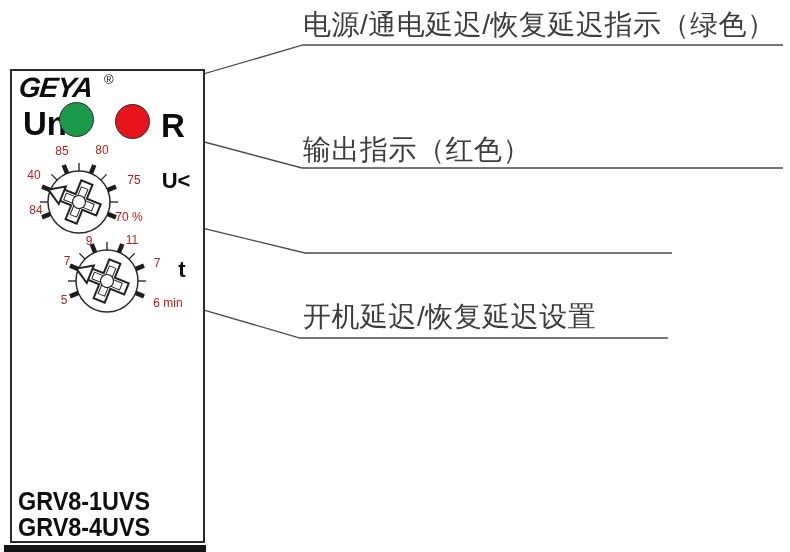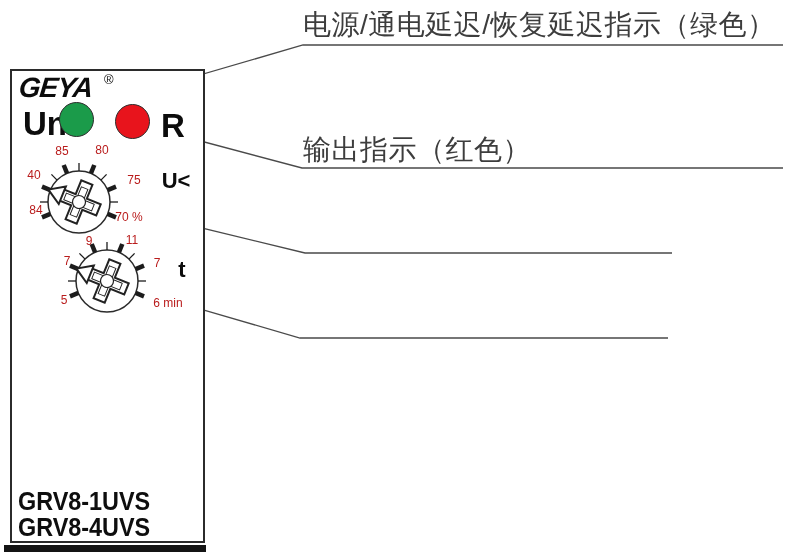--- a/index.html
+++ b/index.html
@@ -141,14 +141,15 @@
   <span class="tick-label" style="left:157px;top:263px;">7</span>
   <span class="tick-label" style="left:64px;top:300px;">5</span>
   <span class="tick-label" style="left:168px;top:303px;">6 min</span>
   <span class="dial-symbol" style="left:182px;top:270px;">t</span>
 
   <div class="model model-1">GRV8-1UVS</div>
   <div class="model model-2">GRV8-4UVS</div>
 
   <div class="annotation anno-1">电源/通电延迟/恢复延迟指示（绿色）</div>
   <div class="annotation anno-2">输出指示（红色）</div>
+  <div class="annotation anno-4">开机延迟/恢复延迟设置</div>
 
 </div>
 
 </body></html>

